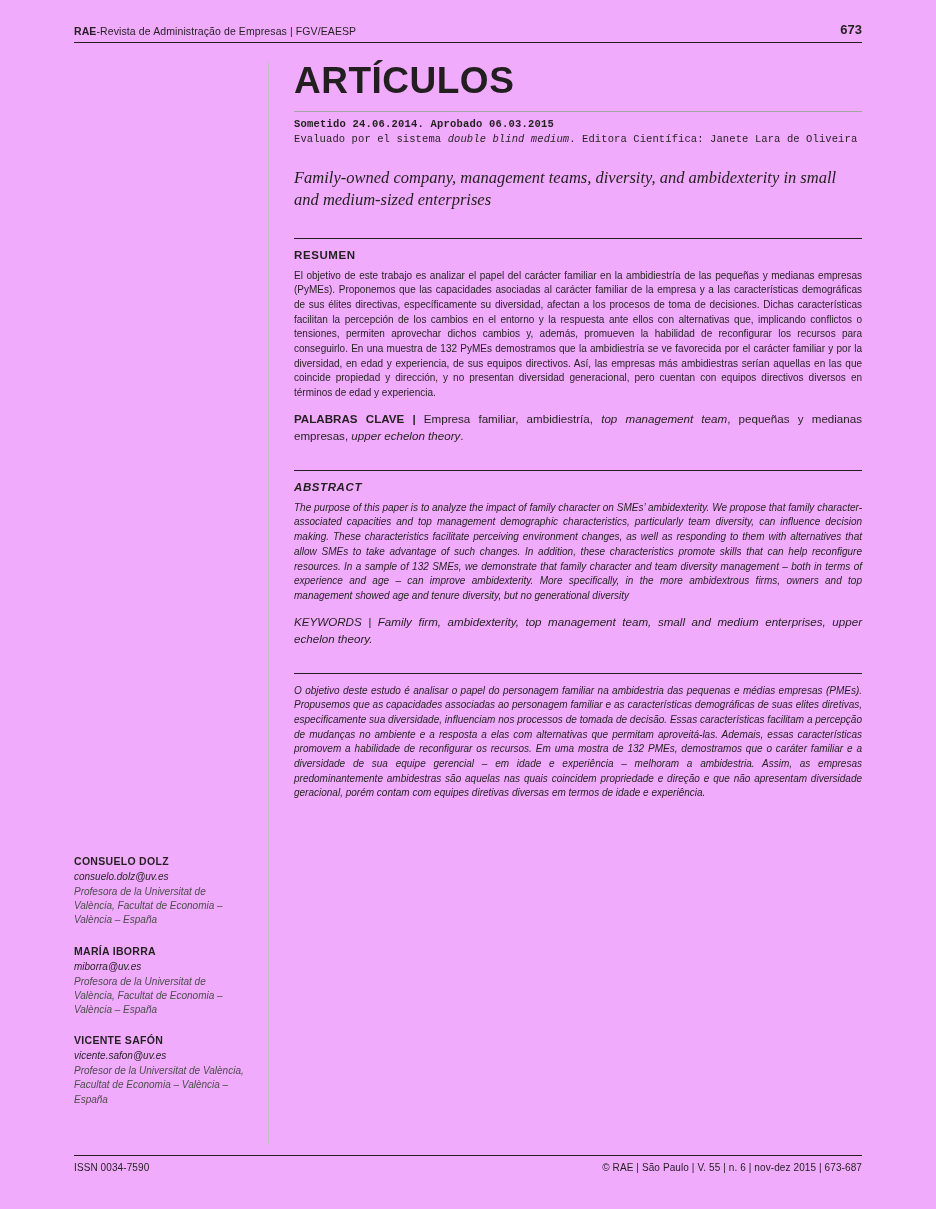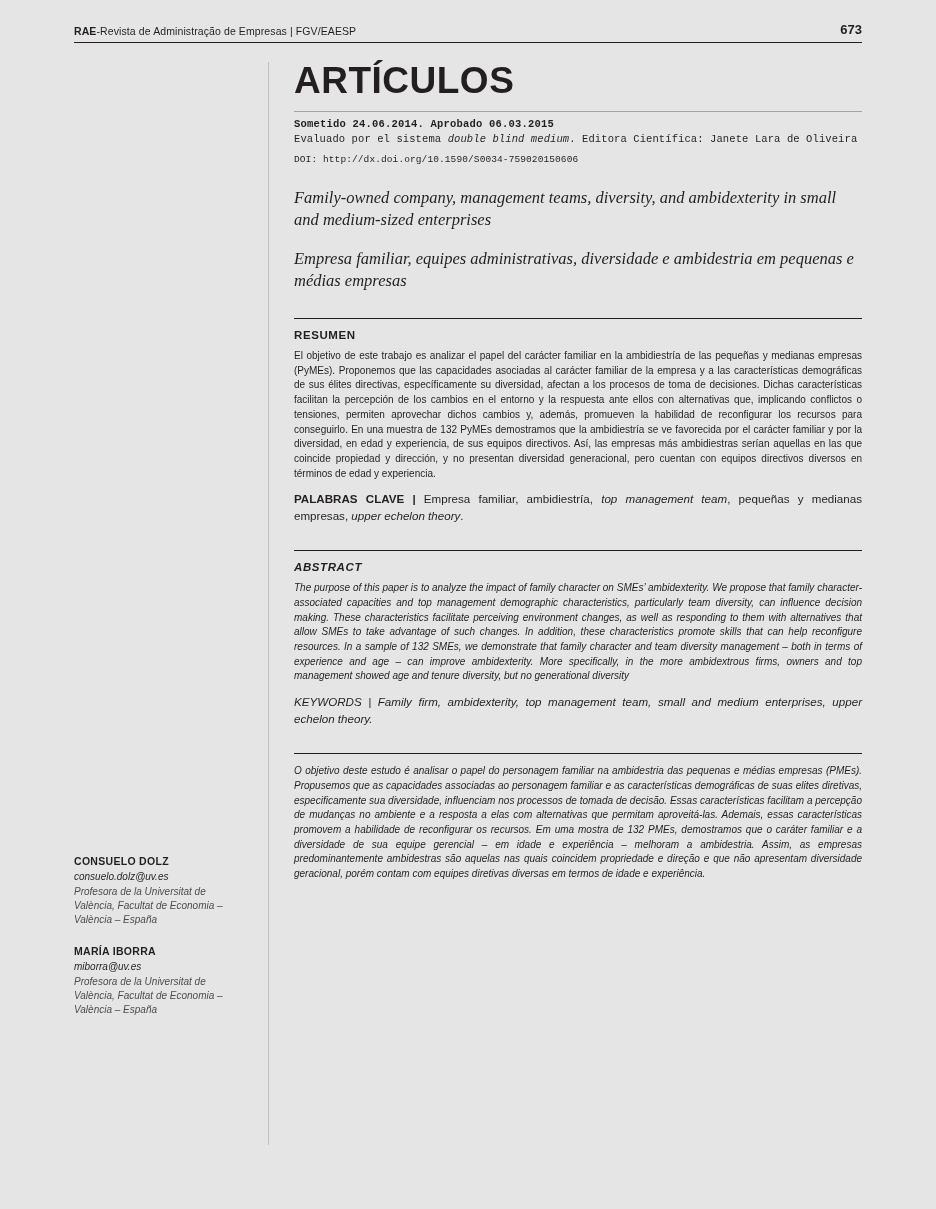--- a/index.html
+++ b/index.html
@@ -9,21 +9,21 @@
   }
   body {
     font-family: "Liberation Sans", sans-serif;
     color: #1a1a1a;
   }
   .page {
     position: relative;
     width: 936px;
     height: 1209px;
     margin: 0 auto;
-    background: #e5e5e5;
+    background: #f0abfc;
     overflow: hidden;
   }
 
   
   .page-header {
     position: absolute;
     left: 74px;
     top: 22px;
     width: 788px;
     display: flex;
@@ -232,48 +232,55 @@
       <div class="author-email">consuelo.dolz@uv.es</div>
       <div class="author-affil">Profesora de la Universitat de València, Facultat de Economia – València – España</div>
     </div>
 
     <div class="author">
       <div class="author-name">MARÍA IBORRA</div>
       <div class="author-email">miborra@uv.es</div>
       <div class="author-affil">Profesora de la Universitat de València, Facultat de Economia – València – España</div>
     </div>
 
+    <div class="author">
+      <div class="author-name">VICENTE SAFÓN</div>
+      <div class="author-email">vicente.safon@uv.es</div>
+      <div class="author-affil">Profesor de la Universitat de València, Facultat de Economia – València – España</div>
+    </div>
 
   </div>
 
   <div class="main-col">
 
     <h1 class="articulos">ARTÍCULOS</h1>
 
     <div class="meta-rule-top">
       <div class="meta-line-1">Sometido 24.06.2014. Aprobado 06.03.2015</div>
       <div class="meta-line-2"><span>Evaluado por el sistema </span><span class="ital">double blind medium</span><span>. Editora Científica: Janete Lara de Oliveira</span></div>
-      <div class="doi">DOI: http://dx.doi.org/10.1590/S0034-759020150606</div>
     </div>
 
     <div class="title-en">Family-owned company, management teams, diversity, and ambidexterity in small and medium-sized enterprises</div>
-    <div class="title-pt">Empresa familiar, equipes administrativas, diversidade e ambidestria em pequenas e médias empresas</div>
 
     <div class="block">
       <div class="block-heading">RESUMEN</div>
       <p class="body-text">El objetivo de este trabajo es analizar el papel del carácter familiar en la ambidiestría de las pequeñas y medianas empresas (PyMEs). Proponemos que las capacidades asociadas al carácter familiar de la empresa y a las características demográficas de sus élites directivas, específicamente su diversidad, afectan a los procesos de toma de decisiones. Dichas características facilitan la percepción de los cambios en el entorno y la respuesta ante ellos con alternativas que, implicando conflictos o tensiones, permiten aprovechar dichos cambios y, además, promueven la habilidad de reconfigurar los recursos para conseguirlo. En una muestra de 132 PyMEs demostramos que la ambidiestría se ve favorecida por el carácter familiar y por la diversidad, en edad y experiencia, de sus equipos directivos. Así, las empresas más ambidiestras serían aquellas en las que coincide propiedad y dirección, y no presentan diversidad generacional, pero cuentan con equipos directivos diversos en términos de edad y experiencia.</p>
       <p class="kw"><span class="lbl">PALABRAS CLAVE |</span><span> Empresa familiar, ambidiestría, </span><span class="ital">top management team</span><span>, pequeñas y medianas empresas, </span><span class="ital">upper echelon theory</span><span>.</span></p>
     </div>
 
     <div class="block">
       <div class="block-heading ital">ABSTRACT</div>
       <p class="body-text ital">The purpose of this paper is to analyze the impact of family character on SMEs’ ambidexterity. We propose that family character-associated capacities and top management demographic characteristics, particularly team diversity, can influence decision making. These characteristics facilitate perceiving environment changes, as well as responding to them with alternatives that allow SMEs to take advantage of such changes. In addition, these characteristics promote skills that can help reconfigure resources. In a sample of 132 SMEs, we demonstrate that family character and team diversity management – both in terms of experience and age – can improve ambidexterity. More specifically, in the more ambidextrous firms, owners and top management showed age and tenure diversity, but no generational diversity</p>
       <p class="kw allital"><span>KEYWORDS |</span><span> Family firm, ambidexterity, top management team, small and medium enterprises, upper echelon theory.</span></p>
     </div>
 
     <div class="block">
       <p class="body-text ital">O objetivo deste estudo é analisar o papel do personagem familiar na ambidestria das pequenas e médias empresas (PMEs). Propusemos que as capacidades associadas ao personagem familiar e as características demográficas de suas elites diretivas, especificamente sua diversidade, influenciam nos processos de tomada de decisão. Essas características facilitam a percepção de mudanças no ambiente e a resposta a elas com alternativas que permitam aproveitá-las. Ademais, essas características promovem a habilidade de reconfigurar os recursos. Em uma mostra de 132 PMEs, demostramos que o caráter familiar e a diversidade de sua equipe gerencial – em idade e experiência – melhoram a ambidestria. Assim, as empresas predominantemente ambidestras são aquelas nas quais coincidem propriedade e direção e que não apresentam diversidade geracional, porém contam com equipes diretivas diversas em termos de idade e experiência.</p>
     </div>
 
   </div>
 
+  <div class="page-footer">
+    <div class="footer-left">ISSN 0034-7590</div>
+    <div class="footer-right">© RAE | São Paulo | V. 55 | n. 6 | nov-dez 2015 | 673-687</div>
+  </div>
 
 </div>
 
 </body></html>

